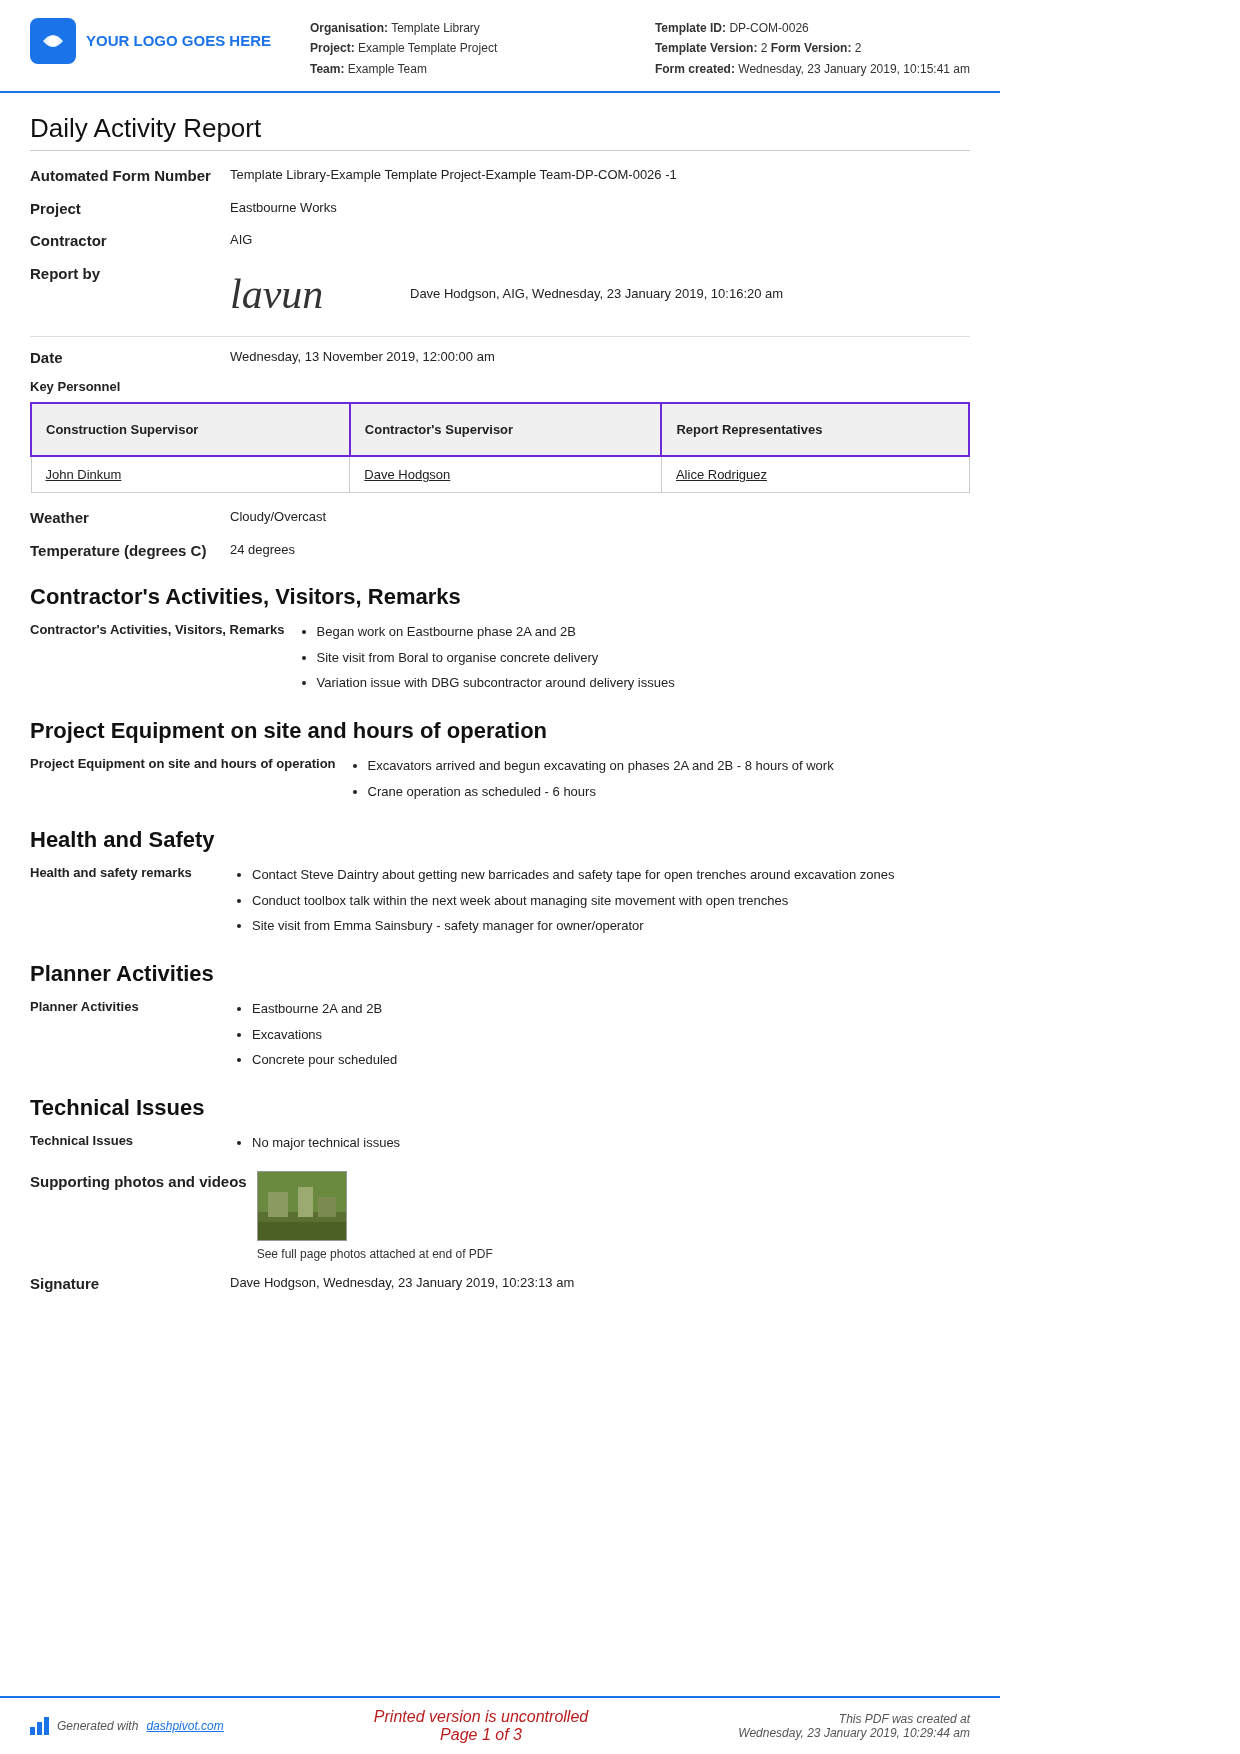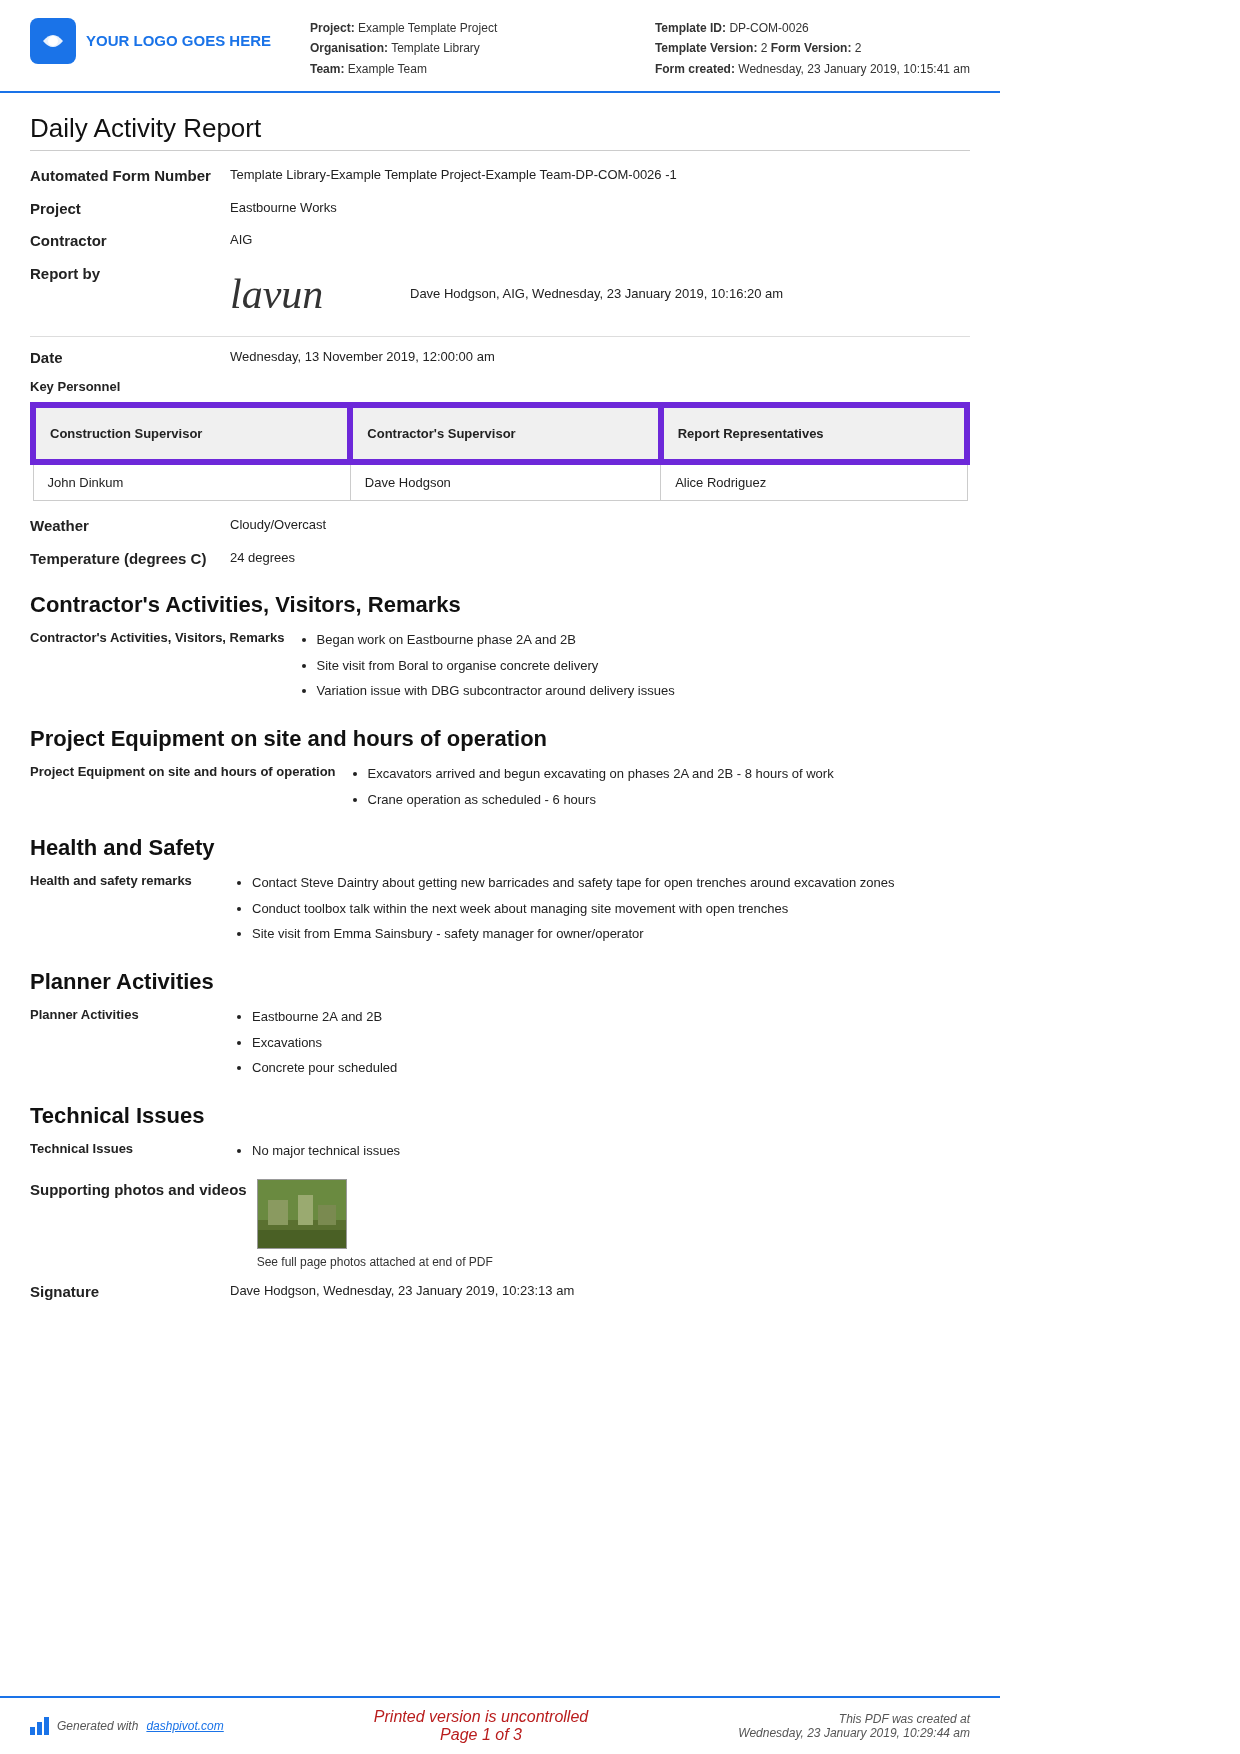--- a/index.html
+++ b/index.html
@@ -125,30 +125,31 @@
 
     
     .personnel-table {
       width: 100%;
       border-collapse: collapse;
       margin-top: 8px;
       margin-bottom: 14px;
     }
     .personnel-table th {
       background: #f0f0f0;
-      border: 6px solid #6d28d9;
+      border: 2px solid #6d28d9;
       padding: 18px 14px;
       font-size: 13px;
       font-weight: bold;
       text-align: left;
     }
     .personnel-table td {
       border: 1px solid #ccc;
       padding: 10px 14px;
       font-size: 13px;
+      text-decoration: underline;
     }
 
     
     .section-title {
       font-size: 22px;
       font-weight: bold;
       margin-top: 22px;
       margin-bottom: 10px;
       color: #111;
     }
@@ -264,22 +265,22 @@
     <div class="header-logo">
       <div class="logo-icon">
         <svg viewBox="0 0 30 30" fill="none">
           <path d="M5 15 Q15 3 25 15 Q15 27 5 15Z" fill="white" opacity="0.9"></path>
           <circle cx="15" cy="15" r="5" fill="white"></circle>
         </svg>
       </div>
       <div class="logo-text">YOUR LOGO GOES HERE</div>
     </div>
     <div class="header-meta">
+      <p><span class="label">Organisation:</span> <span>Template Library</span></p>
       <p><span class="label">Project:</span> <span>Example Template Project</span></p>
-      <p><span class="label">Organisation:</span> <span>Template Library</span></p>
       <p><span class="label">Team:</span> <span>Example Team</span></p>
     </div>
     <div class="header-right">
       <p><span class="label">Template ID:</span> <span>DP-COM-0026</span></p>
       <p><span class="label">Template Version:</span> <span>2</span> <span class="label">Form Version:</span> <span>2</span></p>
       <p><span class="label">Form created:</span> <span>Wednesday, 23 January 2019, 10:15:41 am</span></p>
     </div>
   </div>
 
   <div class="content">

